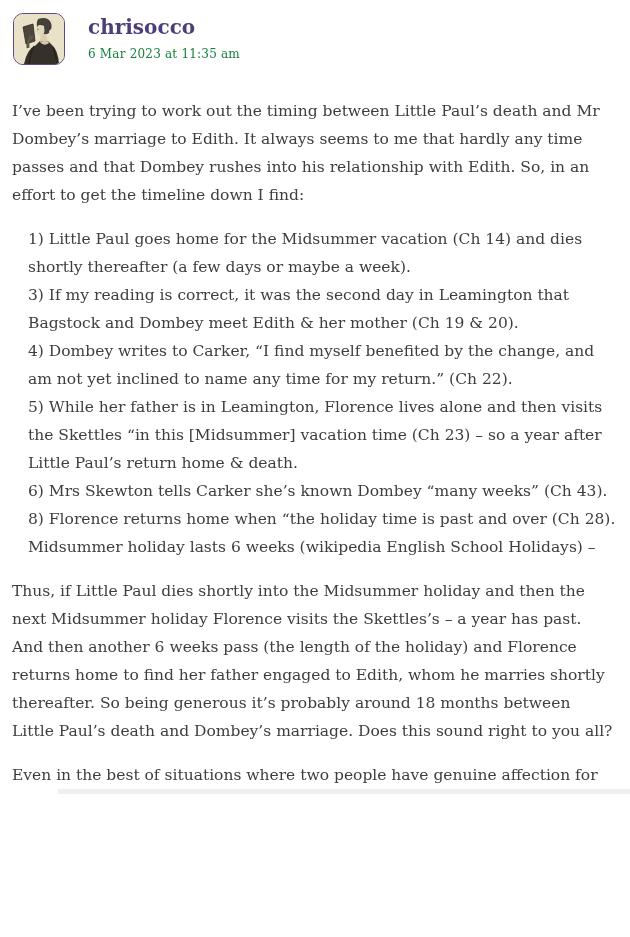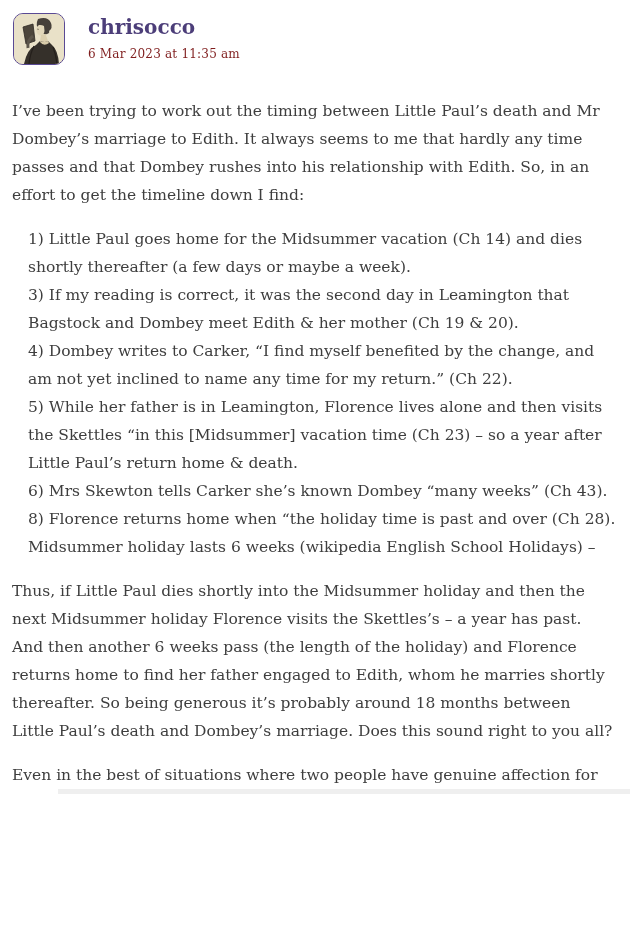--- a/index.html
+++ b/index.html
@@ -37,21 +37,21 @@
   }
   .author {
     font-size: 20px;
     font-weight: bold;
     color: #4c3e79;
     line-height: 24px;
     cursor: pointer;
   }
   .date {
     font-size: 12px;
-    color: #7f1d1d;
+    color: #15803d;
     margin-top: 8px;
     letter-spacing: 0.2px;
   }
   .post-body {
     padding: 20px 13px 0 12px;
     font-size: 15.5px;
     line-height: 28px;
     color: #3e3e3e;
   }
   .post-body p { margin: 12px 0 16px 0; }

